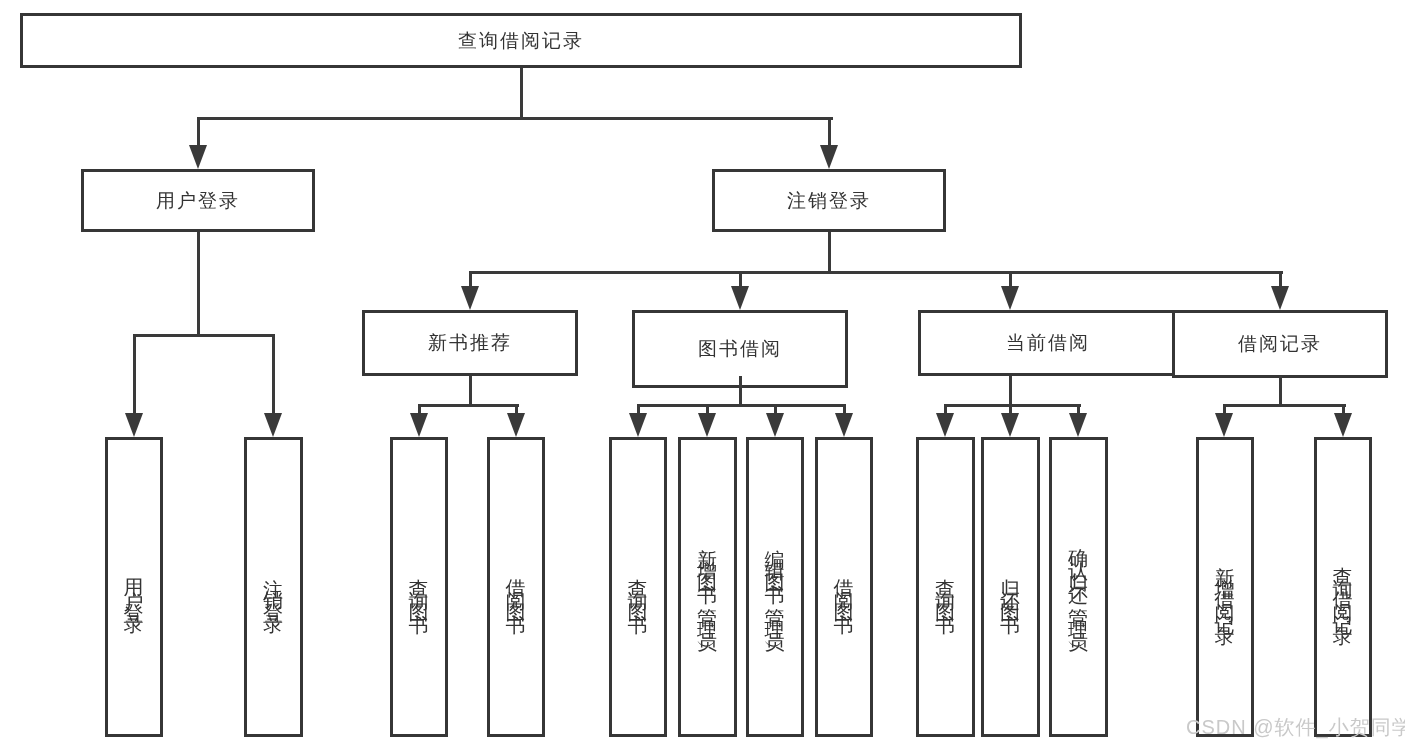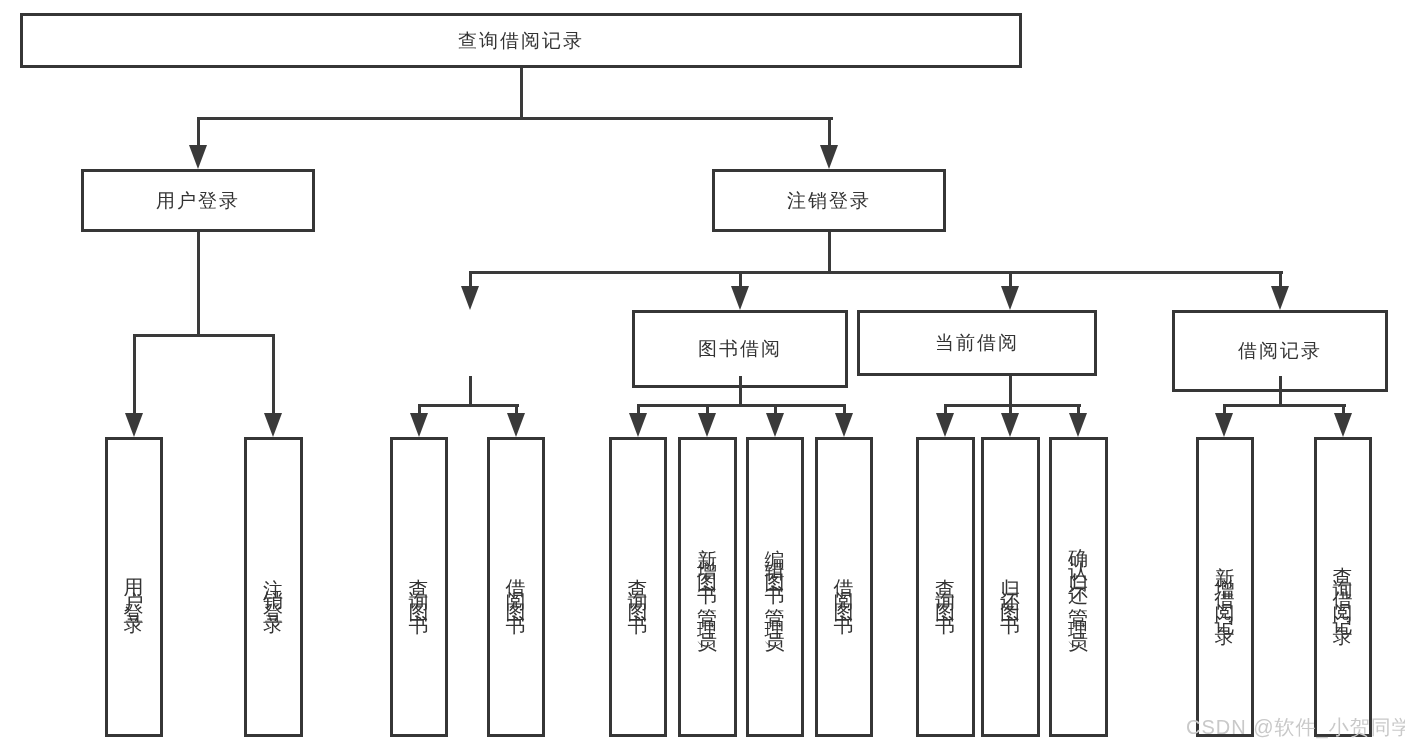--- a/index.html
+++ b/index.html
@@ -50,27 +50,30 @@
   <div class="line" style="left:469px;top:271px;width:814px;height:3px"></div>
   <div class="line" style="left:469px;top:271px;width:3px;height:17px"></div>
   <div class="line" style="left:739px;top:271px;width:3px;height:17px"></div>
   <div class="line" style="left:1009px;top:271px;width:3px;height:17px"></div>
   <div class="line" style="left:1279px;top:271px;width:3px;height:17px"></div>
   <div class="arr" style="left:461px;top:286px"></div>
   <div class="arr" style="left:731px;top:286px"></div>
   <div class="arr" style="left:1001px;top:286px"></div>
   <div class="arr" style="left:1271px;top:286px"></div>
 
+  <div class="box hbox" style="left:362px;top:310px;width:216px;height:66px">
+    <span>新书推荐</span>
+  </div>
   <div class="box hbox" style="left:632px;top:310px;width:216px;height:78px">
     <span>图书借阅</span>
   </div>
-  <div class="box hbox" style="left:857px;top:310px;width:240px;height:66px">
+  <div class="box hbox" style="left:918px;top:310px;width:260px;height:66px">
     <span>当前借阅</span>
   </div>
-  <div class="box hbox" style="left:1172px;top:310px;width:216px;height:82px">
+  <div class="box hbox" style="left:1172px;top:310px;width:216px;height:68px">
     <span>借阅记录</span>
   </div>
 
   <div class="line" style="left:469px;top:376px;width:3px;height:30px"></div>
   <div class="line" style="left:418px;top:404px;width:101px;height:3px"></div>
   <div class="line" style="left:418px;top:404px;width:3px;height:11px"></div>
   <div class="line" style="left:515px;top:404px;width:3px;height:11px"></div>
   <div class="arr" style="left:410px;top:413px"></div>
   <div class="arr" style="left:507px;top:413px"></div>
 

